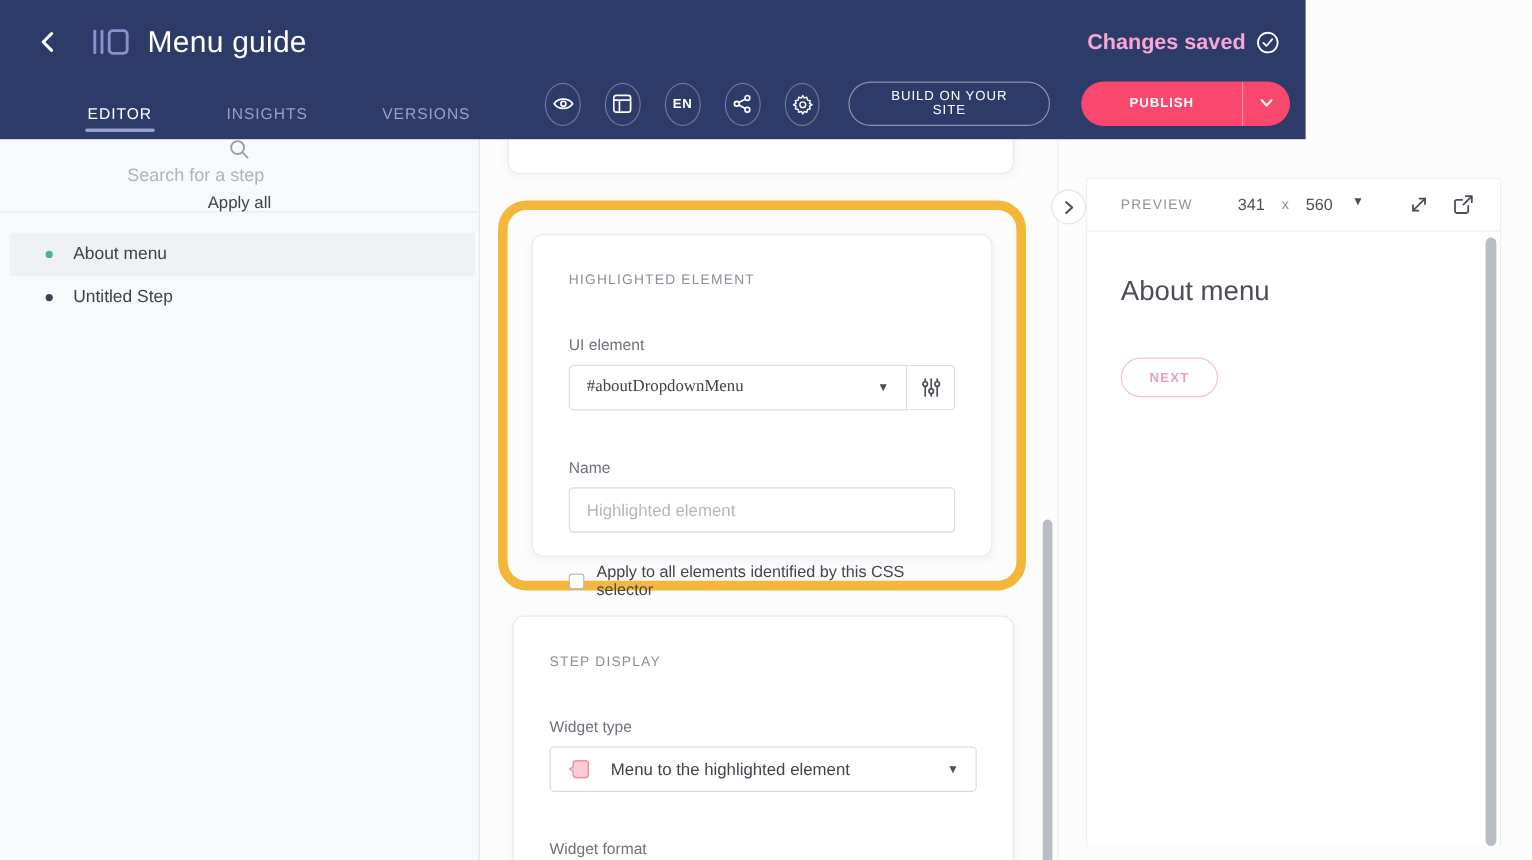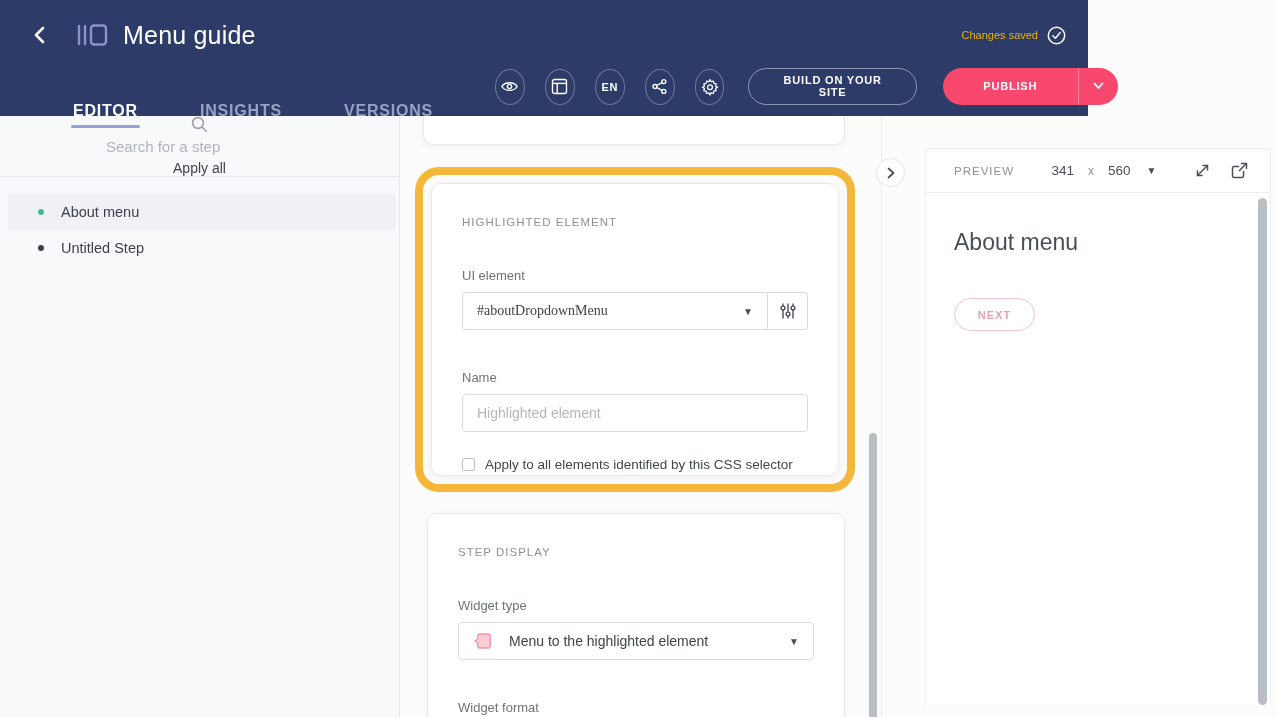--- a/index.html
+++ b/index.html
@@ -7,52 +7,52 @@
   body { font-family:"Liberation Sans","DejaVu Sans",sans-serif; background:#fff; position:relative; }
   .stage { position:absolute; inset:0; width:1277px; height:717px; overflow:hidden; background:#fcfcfd; }
 
   
   .navbar { position:absolute; top:0; left:0; width:1088px; height:116px; background:#2d3b69; z-index:30; }
   .nav-top { position:absolute; top:0; left:0; right:0; height:56px; display:flex; align-items:center; padding:14px 22px 0 28px; }
   .back-btn { width:24px; height:24px; display:flex; align-items:center; justify-content:center; cursor:pointer; }
   .logo { margin-left:22px; display:flex; align-items:center; }
   .app-title { color:#ffffff; font-size:25px; font-weight:500; margin-left:13px; letter-spacing:0.2px; }
   .saved-wrap { margin-left:auto; display:flex; align-items:center; gap:9px; }
-  .saved-text { color:#eab308; font-size:11px; font-weight:400; }
+  .saved-text { color:#f9a8d4; font-size:18px; font-weight:700; }
 
   .nav-bottom { position:absolute; bottom:0; left:0; right:0; height:60px; display:flex; align-items:center; padding:0 24px 0 73px; }
   .tabs { display:flex; align-items:flex-end; gap:0; height:100%; }
-  .tab { color:#98a1c6; font-size:16px; font-weight:700; letter-spacing:0.8px; padding:0 0 16px 0; margin-right:62px; cursor:pointer; position:relative; top:20px; }
+  .tab { color:#98a1c6; font-size:13px; font-weight:400; letter-spacing:0.8px; padding:0 0 16px 0; margin-right:62px; cursor:pointer; position:relative; top:2px; }
   .tab.active { color:#ffffff; }
   .tab.active::after { content:""; position:absolute; left:-2px; right:-2px; bottom:8px; height:3px; background:#97a0d2; border-radius:2px; }
   .nav-actions { margin-left:auto; display:flex; align-items:flex-end; gap:20px; }
   .circ-btn { width:36px; height:36px; border:1px solid rgba(255,255,255,0.30); border-radius:50%; display:flex; align-items:center; justify-content:center; cursor:pointer; }
   .lang-label { color:#ffffff; font-size:11px; font-weight:700; letter-spacing:0.5px; }
-  .build-btn { height:37px; border:1px solid rgba(255,255,255,0.45); border-radius:19px; color:#fff; font-size:11px; font-weight:700; letter-spacing:0.8px; padding:1px 30px; display:flex; align-items:center; background:transparent; cursor:pointer; margin-left:4px; }
+  .build-btn { height:37px; border:1px solid rgba(255,255,255,0.45); border-radius:19px; color:#fff; font-size:11px; font-weight:400; letter-spacing:0.8px; padding:1px 30px; display:flex; align-items:center; background:transparent; cursor:pointer; margin-left:4px; }
   .publish-btn { height:37px; width:213px; border-radius:19px; background:#f8486e; display:flex; align-items:stretch; cursor:pointer; overflow:hidden; margin-left:6px; }
   .publish-label { flex:1; display:flex; align-items:center; justify-content:center; color:#fff; font-size:11px; font-weight:700; letter-spacing:0.8px; }
   .publish-caret { width:40px; border-left:1px solid rgba(255,255,255,0.35); display:flex; align-items:center; justify-content:center; }
 
   
   .sidebar { position:absolute; top:116px; left:0; width:400px; bottom:0; background:#f8f9fb; border-right:1px solid #e7e8eb; }
   .search-row { height:61px; display:flex; align-items:center; padding:0 26px; border-bottom:1px solid #e7e8eb;flex-direction:column; }
   .search-input { border:none; outline:none; background:transparent; font-size:15px; color:#3c424b; margin-left:12px; flex:1; font-family:inherit; }
   .search-input::placeholder { color:#b0b4bb; }
   .expand-all { font-size:14px; color:#3f444c; cursor:pointer; }
   .step-list { padding-top:17px; }
   .step-item { height:36px; display:flex; align-items:center; padding-left:30px; margin:0 3px 0 8px; cursor:pointer; border-radius:2px; }
   .step-item.selected { background:#f0f1f4; }
   .bullet { width:6px; height:6px; border-radius:50%; flex:0 0 auto; }
   .step-label { font-size:14.5px; color:#3c424b; margin-left:17px; }
 
   
   .main { position:absolute; top:116px; left:400px; width:482px; bottom:0; background:#fcfcfd; border-right:1px solid #ededf0; overflow:hidden; }
   .card { background:#ffffff; border:1px solid #e9eaec; border-radius:10px; box-shadow:0 2px 8px rgba(40,45,60,0.05); }
   .top-partial-card { position:absolute; top:-12px; left:23px; width:422px; height:41px; border-radius:10px; }
-  .highlight-ring { position:absolute; top:51px; left:15px; width:440px; height:325px; border:8px solid #f5b73a; border-radius:24px; padding:8px; }
+  .highlight-ring { position:absolute; top:51px; left:15px; width:440px; height:325px; border:8px solid #f5b73a; border-radius:24px; padding:20px; }
   .highlight-card { width:100%; height:100%; padding:32px 30px; }
   .section-title { font-size:11.5px; font-weight:400; letter-spacing:1px; color:#8b9199; }
   .field-label { font-size:13px; color:#6e737b; }
   .select-group { display:flex; height:38px; margin-top:9px; }
   .select-box { flex:1; border:1px solid #d9dbdf; border-radius:4px 0 0 4px; display:flex; align-items:center; padding:0 14px; cursor:pointer; background:#fff;font-family:Liberation Serif, serif; }
   .select-value { font-size:14px; color:#3f444c; }
   .caret { margin-left:auto; font-size:10px; color:#4a4f57; }
   .adv-btn { width:40px; border:1px solid #d9dbdf; border-left:none; border-radius:0 4px 4px 0; display:flex; align-items:center; justify-content:center; cursor:pointer; background:#fff; }
   .text-input { width:100%; height:38px; border:1px solid #d9dbdf; border-radius:4px; margin-top:9px; padding:0 14px; font-size:14px; color:#3f444c; outline:none; font-family:inherit; background:#fff; }
   .text-input::placeholder { color:#b3b7bd; }
@@ -62,24 +62,24 @@
   .step-display-card { position:absolute; top:397px; left:27px; width:418px; height:260px; padding:32px 30px; }
   .dropdown { height:38px; border:1px solid #d9dbdf; border-radius:4px; display:flex; align-items:center; padding:0 14px; margin-top:9px; cursor:pointer; background:#fff; }
   .dd-icon { margin-right:16px; display:flex; align-items:center; }
   .mt26 { margin-top:40px; }
   .main-scrollbar { position:absolute; right:4px; top:317px; width:8px; height:290px; background:#b9bdc4; border-radius:4px; }
 
   
   .collapse-btn { position:absolute; top:158px; left:876px; width:29px; height:29px; border-radius:50%; background:#ffffff; border:1px solid #e3e4e8; display:flex; align-items:center; justify-content:center; z-index:20; cursor:pointer; color:#4a4f57; font-size:14px; }
 
   
-  .preview-panel { position:absolute; top:148px; left:905px; width:346px; bottom:12px; background:#ffffff; border:1px solid #eceef0; border-bottom:none; border-radius:3px 3px 0 0;margin-left:20px; }
+  .preview-panel { position:absolute; top:148px; left:905px; width:346px; bottom:12px; background:#ffffff; border:1px solid #eceef0; border-bottom:none; border-radius:3px 3px 0 0; }
   .preview-header { height:44px; display:flex; align-items:center; padding:0 22px 0 28px; border-bottom:1px solid #eceef0; }
   .preview-title { font-size:11.5px; letter-spacing:1px; color:#8b9199; }
-  .size-group { display:flex; align-items:center; margin:0 auto; gap:14px; cursor:pointer; }
+  .size-group { display:flex; margin:0 auto; gap:14px; cursor:pointer; }
   .size-num { font-size:13.5px; color:#4a4f57; }
   .size-x { font-size:12px; color:#8b9199; }
   .preview-icons { display:flex; align-items:center; gap:20px; }
   .icon-btn { display:flex; align-items:center; justify-content:center; cursor:pointer; }
   .preview-body { position:relative; height:calc(100% - 44px); padding:36px 28px; }
   .preview-step-title { font-size:23px; color:#4a4f57; font-weight:400; }
   .next-btn { margin-top:42px; width:81px; height:33px; border:1px solid #f2c3cf; border-radius:17px; background:#fff; color:#ec9fb4; font-size:11px; font-weight:700; letter-spacing:1px; display:flex; align-items:center; justify-content:center; cursor:pointer; }
   .preview-scrollbar { position:absolute; right:3px; top:5px; bottom:0; width:9px; background:#b9bdc4; border-radius:5px; }
 </style>
 </head>

